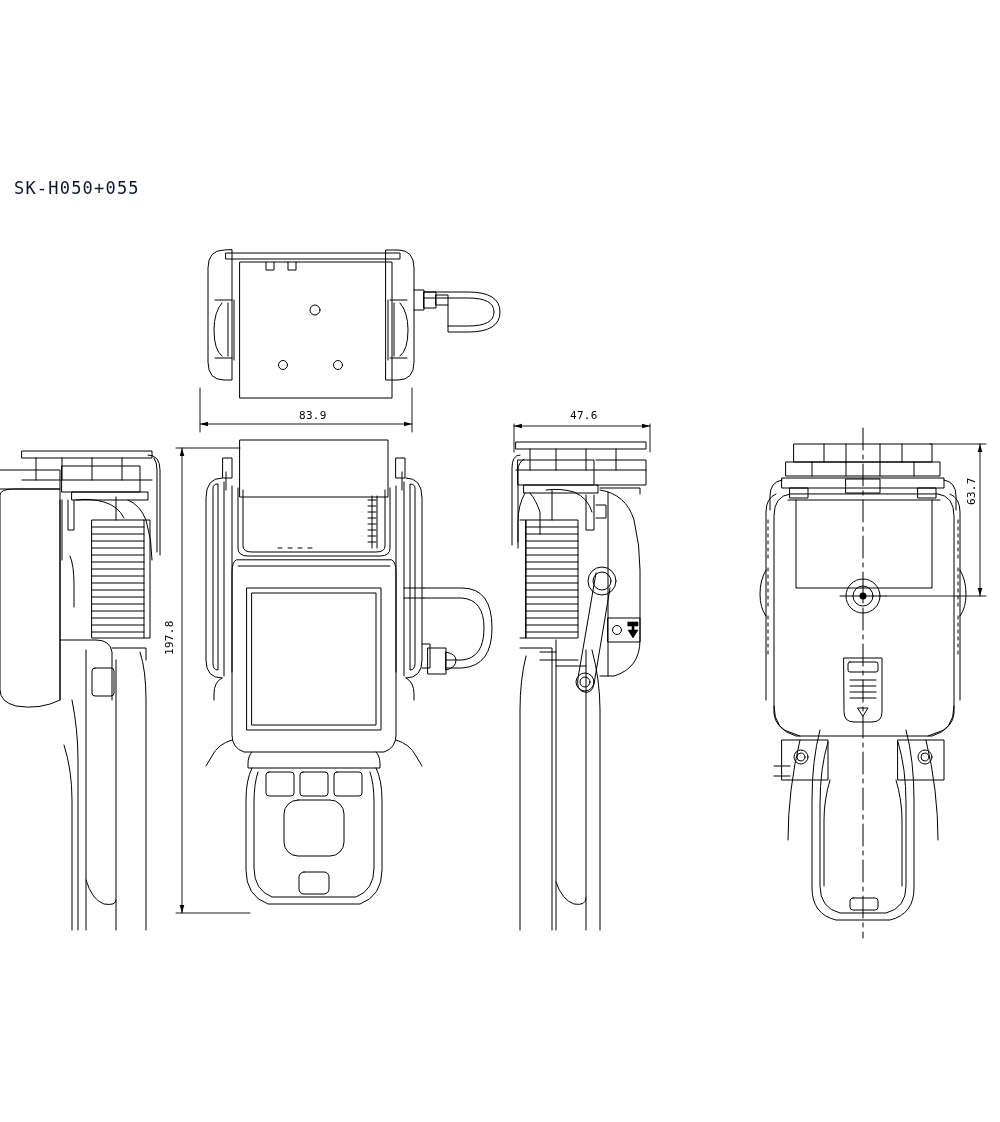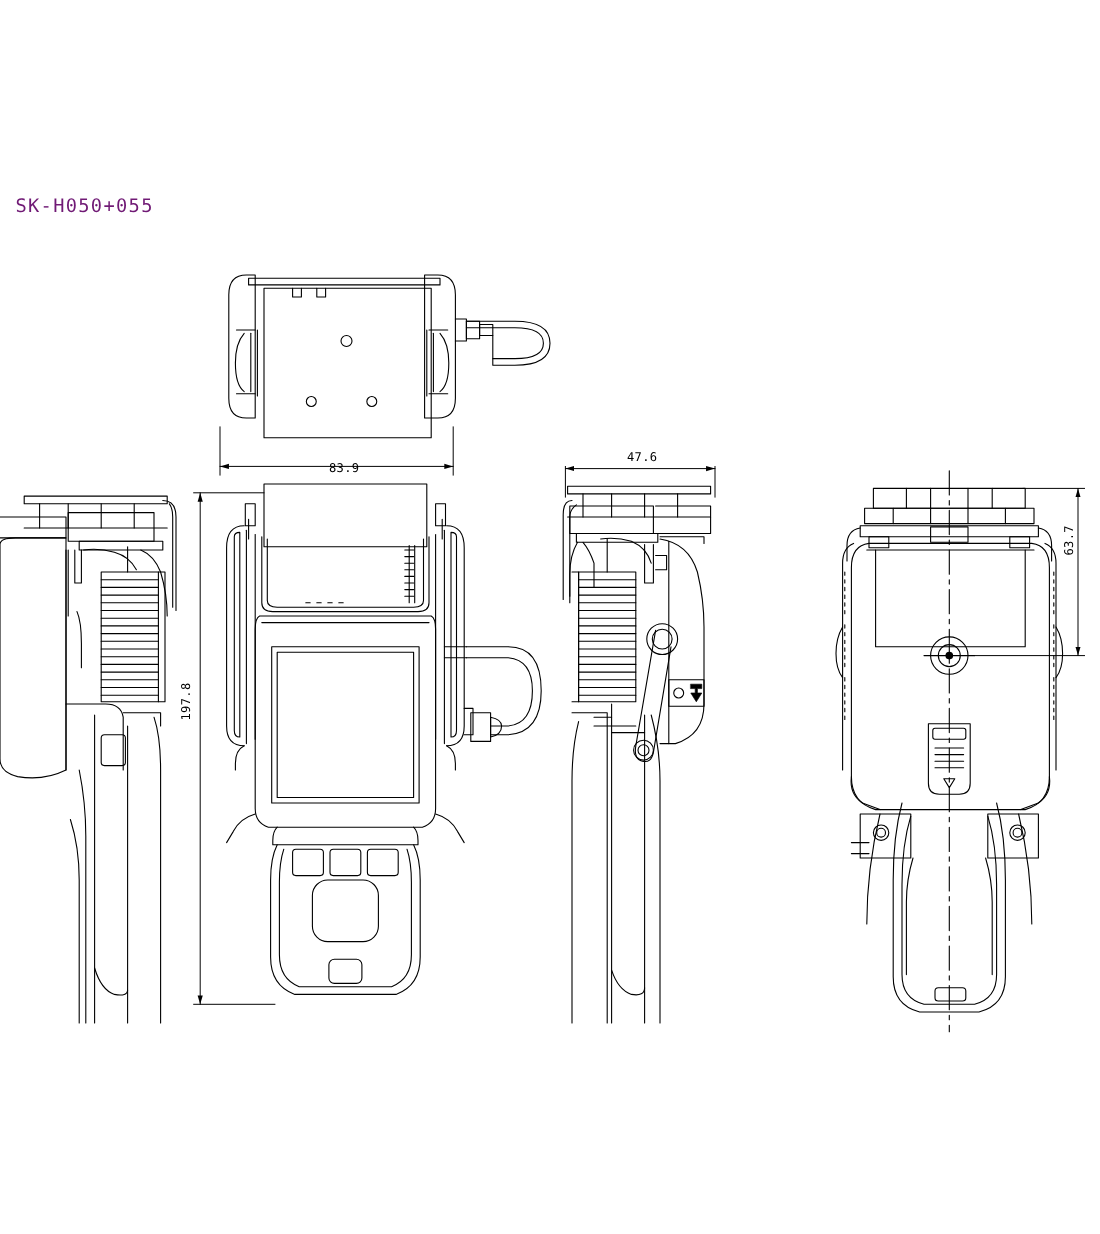--- a/index.html
+++ b/index.html
@@ -4,27 +4,27 @@
 <title>SK-H050+055</title>
 <style>
   html,body{margin:0;padding:0;background:#ffffff;}
   body{width:1000px;height:1122px;position:relative;overflow:hidden;
        font-family:"DejaVu Sans Mono","Liberation Mono",monospace;}
   #sheet{position:absolute;left:0;top:0;width:1000px;height:1122px;background:#fff;}
   #drawing{position:absolute;left:0;top:0;}
   .title-text{
     position:absolute;left:14px;top:178px;
     font-family:"DejaVu Sans Mono","Liberation Mono",monospace;
-    font-size:17px;letter-spacing:1.2px;color:#701a75;white-space:nowrap;
+    font-size:17px;letter-spacing:1.2px;color:#0f172a;white-space:nowrap;
   }
   .dim-label{
     position:absolute;font-family:"DejaVu Sans Mono","Liberation Mono",monospace;
     font-size:11px;color:#000;white-space:nowrap;letter-spacing:0.3px;
   }
-  #dim-top-w{left:299px;top:419px;text-align:center;}
+  #dim-top-w{left:299px;top:409px;text-align:center;}
   #dim-side-w{left:570px;top:409px;}
   #dim-left-h{left:163px;top:655px;transform:rotate(-90deg);transform-origin:left top;}
   #dim-right-h{left:965px;top:505px;transform:rotate(-90deg);transform-origin:left top;}
 </style>
 </head>
 <body>
 
 <div id="sheet">
 
   <div class="title-text">SK-H050+055</div>

